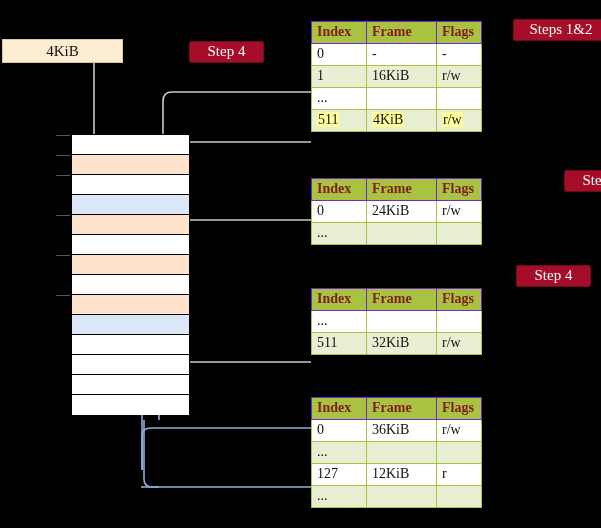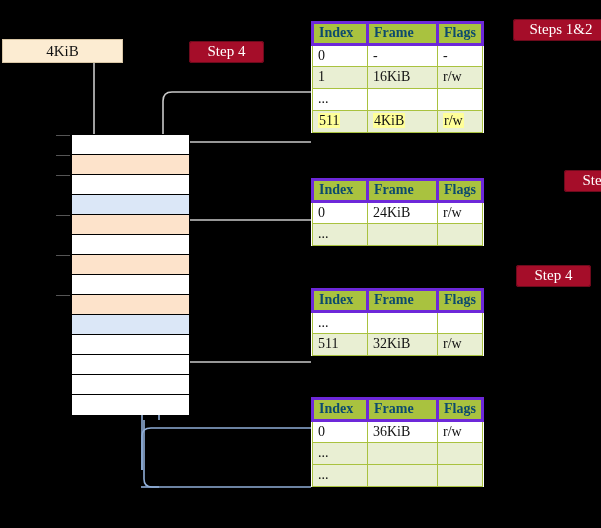--- a/index.html
+++ b/index.html
@@ -72,23 +72,23 @@
     height:22px;
     box-sizing:border-box;
     text-align:left;
     color:#111;
     font-family:"Liberation Serif", serif;
     overflow:hidden;
     white-space:nowrap;
   }
   .ptable th{
     background:#a9c23f;
-    color:#0c4a6e;
+    color:#7f1d1d;
     font-weight:bold;
-    border:3px solid #6d28d9;
+    border:1px solid #6d28d9;
   }
   .ptable tr.alt td{background:#e9efd3;}
   .ptable tr.plain td{background:#fff;}
   .hl{background:#ffff99 !important;padding:0 1px;}
 
   
   #wires{position:absolute;left:0;top:0;width:601px;height:528px;pointer-events:none;}
 </style>
 </head>
 <body>
@@ -270,20 +270,25 @@
           <tr class="plain">
             <td>0</td>
             <td>36KiB</td>
             <td>r/w</td>
           </tr>
           <tr class="alt">
             <td>...</td>
             <td></td>
             <td></td>
           </tr>
+          <tr class="plain">
+            <td>127</td>
+            <td>12KiB</td>
+            <td>r</td>
+          </tr>
           <tr class="alt">
             <td>...</td>
             <td></td>
             <td></td>
           </tr>
         </tbody>
       </table>
     </div>
 
 </div>

